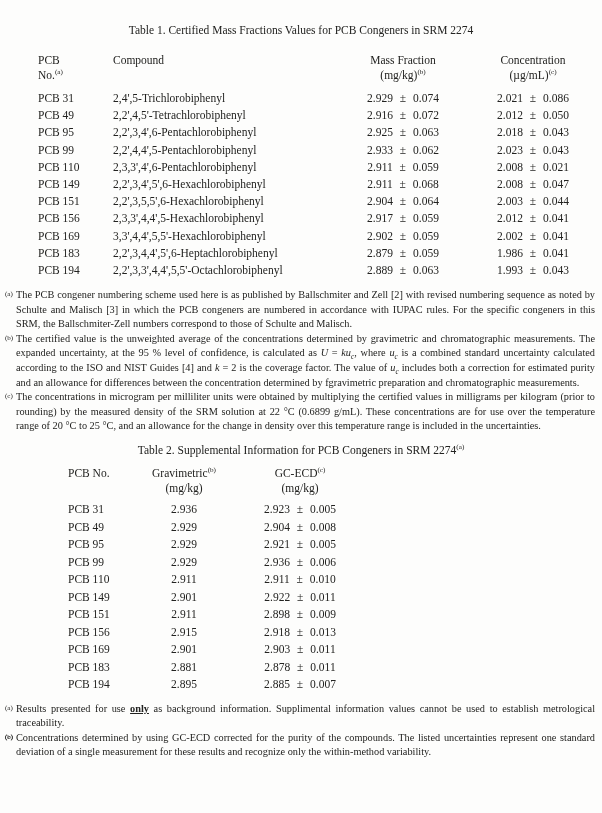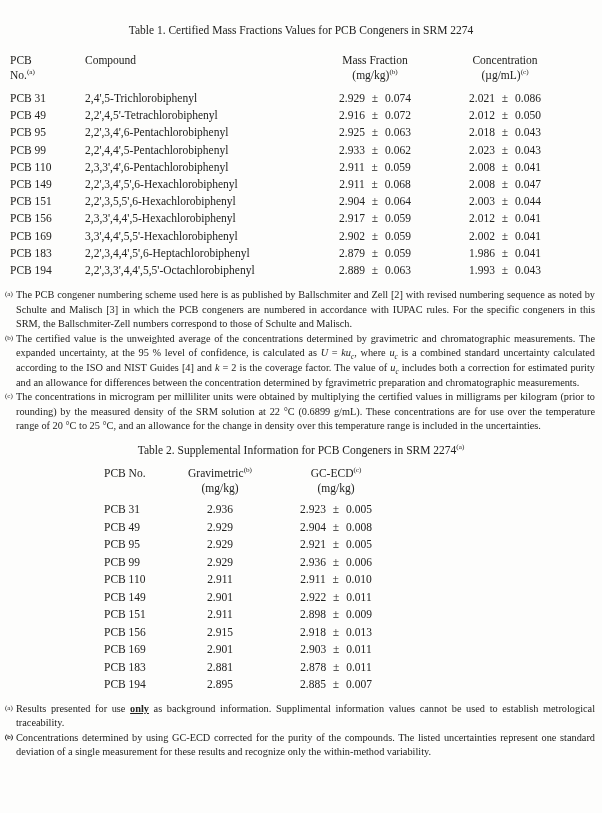--- a/index.html
+++ b/index.html
@@ -18,30 +18,30 @@
     text-align:center;
     font-size:11.5px;
     line-height:15px;
   }
   .t1-title { padding-top:23px; }
   .t2-title { margin-top:9px; }
 
   
   .t1 { margin-left:10px; font-size:11.5px; }
   .t1-hdr { display:flex; margin-top:15px; line-height:15px; }
-  .t1 .c1 { width:75px; }
+  .t1 .c1 { width:75px;margin-left:28px; }
   .t1 .c2 { width:225px; }
   .t1 .c3 { width:130px; text-align:center; }
   .t1 .c4 { width:130px; text-align:center; }
   .t1-rows { margin-top:7px; }
   .t1-rows .row { display:flex; height:17.2px; line-height:17.2px; }
   .val { word-spacing:4px; }
 
   
-  .t2 { margin-left:104px; font-size:11.5px; }
+  .t2 { margin-left:68px; font-size:11.5px; }
   .t2-hdr { display:flex; margin-top:8px; line-height:15px; }
   .t2 .c1 { width:60px; }
   .t2 .c2 { width:112px; text-align:center; }
   .t2 .c3 { width:120px; text-align:center; }
   .t2-rows { margin-top:5px; }
   .t2-rows .row { display:flex; height:17.5px; line-height:17.5px; }
 
   
   .fns {
     margin:9px 7px 0 5px;
@@ -115,21 +115,21 @@
           <span class="c1">PCB 99</span>
           <span class="c2">2,2',4,4',5-Pentachlorobiphenyl</span>
           <span class="c3 val">2.933 ± 0.062</span>
           <span class="c4 val">2.023 ± 0.043</span>
         </div>
 
         <div class="row">
           <span class="c1">PCB 110</span>
           <span class="c2">2,3,3',4',6-Pentachlorobiphenyl</span>
           <span class="c3 val">2.911 ± 0.059</span>
-          <span class="c4 val">2.008 ± 0.041</span>
+          <span class="c4 val">2.008 ± 0.021</span>
         </div>
 
         <div class="row">
           <span class="c1">PCB 149</span>
           <span class="c2">2,2',3,4',5',6-Hexachlorobiphenyl</span>
           <span class="c3 val">2.911 ± 0.068</span>
           <span class="c4 val">2.008 ± 0.047</span>
         </div>
 
         <div class="row">

